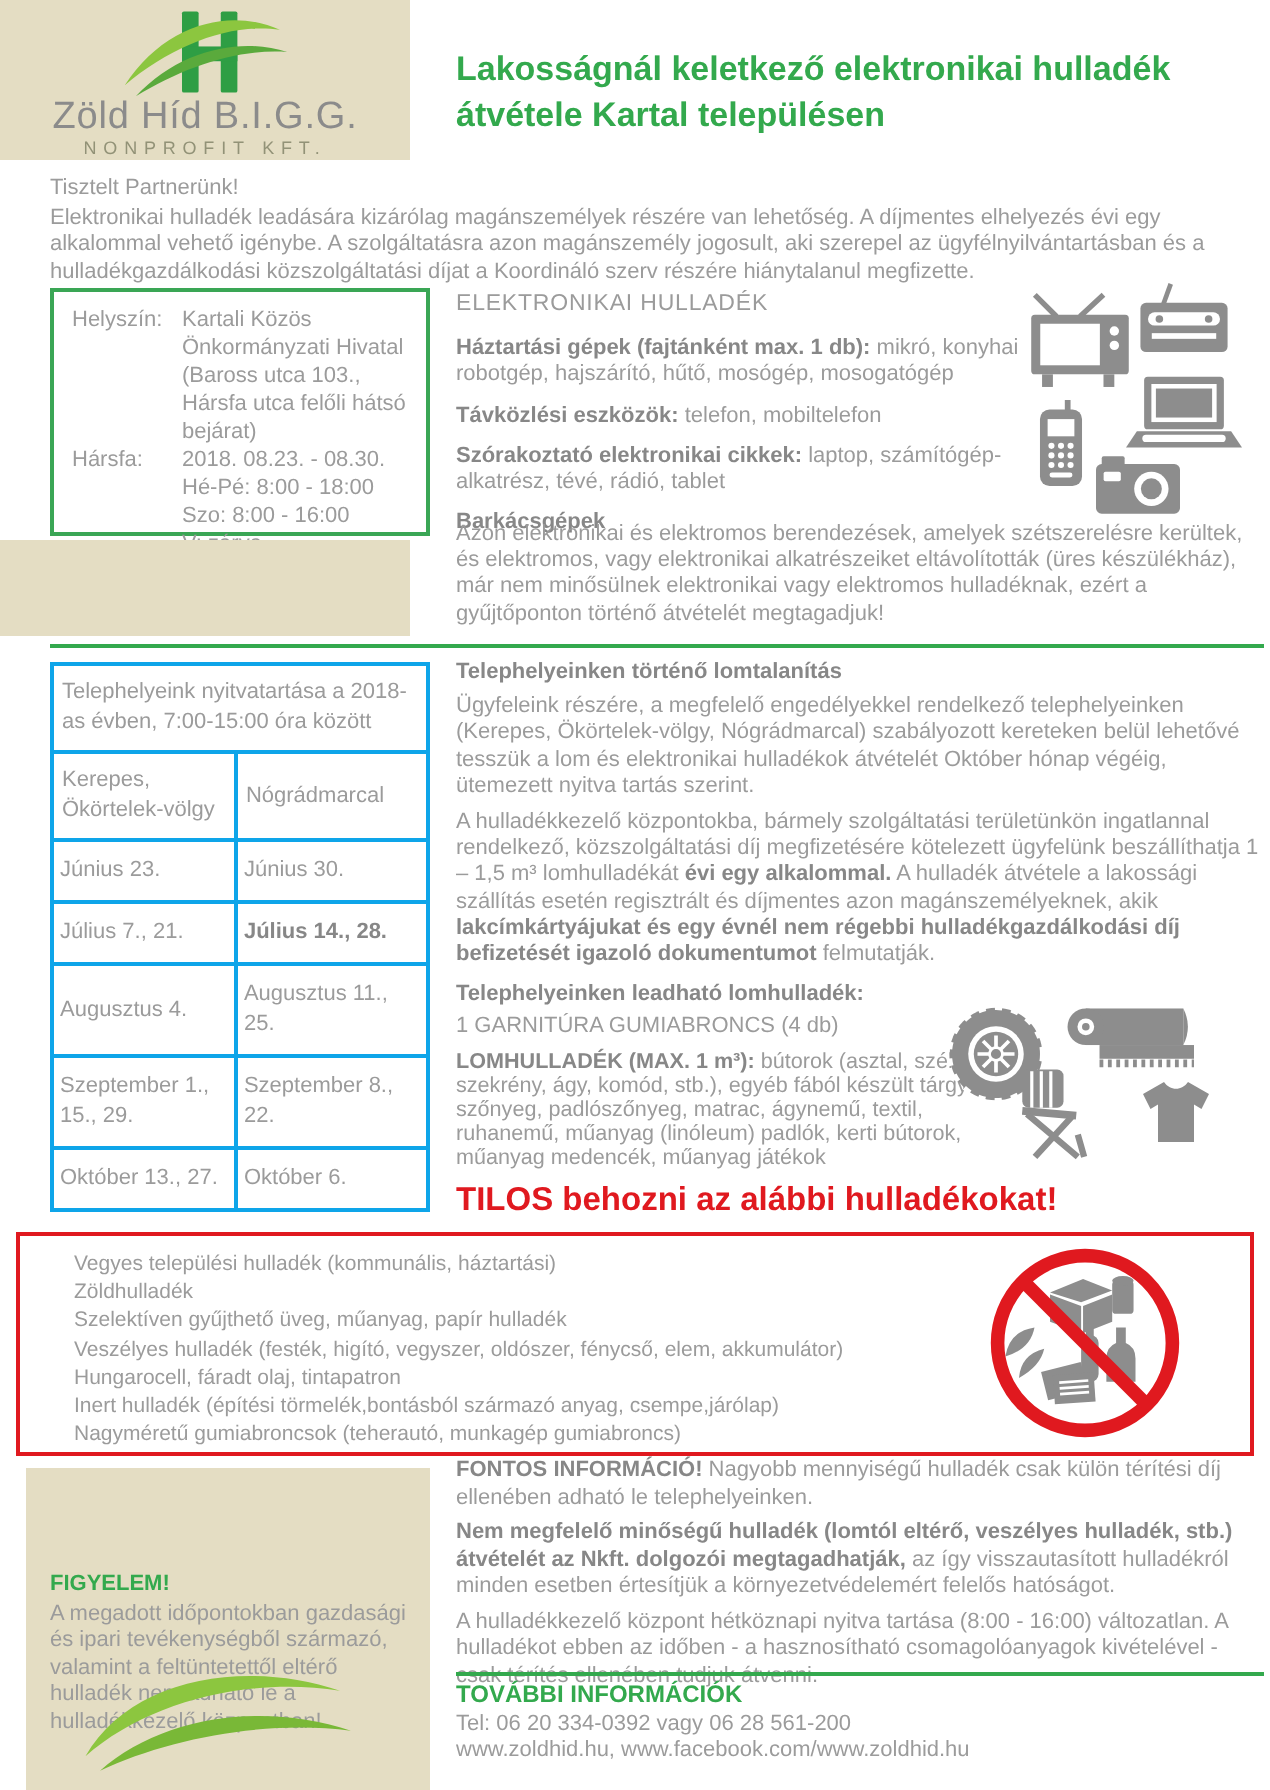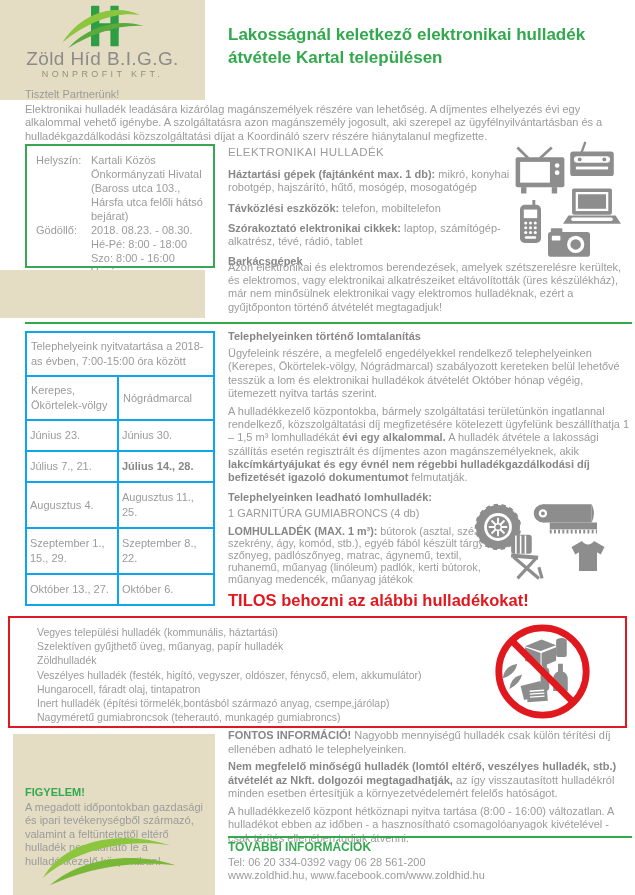--- a/index.html
+++ b/index.html
@@ -12,21 +12,21 @@
     --txtb:#878787;
     --icon:#8d8d8d;
   }
   html,body{margin:0;padding:0;background:#fff;}
   .page{position:relative;width:635px;height:895px;background:#fff;overflow:hidden;
         font-family:"Liberation Sans","DejaVu Sans",sans-serif;color:var(--txt);}
   .abs{position:absolute;}
   p{margin:0;}
   b{color:var(--txtb);font-weight:bold;}
   
-  .logo-box{left:0;top:0;width:205px;height:100px;background:var(--beige);text-align:center;}
+  .logo-box{left:0;top:0;width:205px;height:80px;background:var(--beige);text-align:center;}
   .brand{font-size:19px;color:#8b8b8b;letter-spacing:.4px;line-height:17px;}
   .subbrand{font-size:9px;color:#929277;letter-spacing:3.4px;margin-top:2px;}
   .main-title{left:228px;top:23px;width:400px;font-size:17px;font-weight:bold;
               color:var(--green);line-height:23px;}
   
   .intro{left:25px;top:88px;width:598px;font-size:11px;line-height:13.5px;}
   .intro .greet{margin-bottom:1px;}
   
   .loc-box{left:25px;top:144px;width:190px;border:2px solid #3aa655;
            padding:7px 6px 7px 9px;font-size:11px;line-height:14px;box-sizing:border-box;height:124px;}
@@ -95,21 +95,21 @@
     <p class="greet">Tisztelt Partnerünk!</p>
     <p>Elektronikai hulladék leadására kizárólag magánszemélyek részére van lehetőség. A díjmentes elhelyezés évi egy alkalommal vehető igénybe. A szolgáltatásra azon magánszemély jogosult, aki szerepel az ügyfélnyilvántartásban és a hulladékgazdálkodási közszolgáltatási díjat a Koordináló szerv részére hiánytalanul megfizette.</p>
   </div>
 
   <div class="abs loc-box">
     <div class="loc-row">
       <span class="lbl">Helyszín:</span>
       <span>Kartali Közös Önkormányzati Hivatal (Baross utca 103., Hársfa utca felőli hátsó bejárat)</span>
     </div>
     <div class="loc-row">
-      <span class="lbl">Gödöllő:</span>
+      <span class="lbl">Hársfa:</span>
       <span>
         <div>2018. 08.23. - 08.30.</div>
         <div>Hé-Pé: 8:00 - 18:00</div>
         <div>Szo: 8:00 - 16:00</div>
         <div>V: zárva</div>
       </span>
     </div>
   </div>
 
   <div class="abs beige-strip"></div>
@@ -261,22 +261,22 @@
   </div>
   <div class="abs" style="left:570px;top:540px">
     <svg width="36" height="32" viewBox="0 0 48 42">
       <path d="M16 1 L2 9 L7 19 L12 16 L12 41 L36 41 L36 16 L41 19 L46 9 L32 1 C28 7 20 7 16 1 Z" fill="#8d8d8d"></path>
     </svg>
   </div>
 
   <div class="abs tilos-head">TILOS behozni az alábbi hulladékokat!</div>
   <div class="abs tilos-box">
     <div>Vegyes települési hulladék (kommunális, háztartási)</div>
+    <div>Zöldhulladék</div>
     <div>Szelektíven gyűjthető üveg, műanyag, papír hulladék</div>
-    <div>Zöldhulladék</div>
     <div>Veszélyes hulladék (festék, higító, vegyszer, oldószer, fénycső, elem, akkumulátor)</div>
     <div>Hungarocell, fáradt olaj, tintapatron</div>
     <div>Inert hulladék (építési törmelék,bontásból származó anyag, csempe,járólap)</div>
     <div>Nagyméretű gumiabroncsok (teherautó, munkagép gumiabroncs)</div>
   </div>
   <div class="abs" style="left:492px;top:621px">
     <svg width="101" height="101" viewBox="0 0 104 104">
       <circle cx="52" cy="52" r="45" fill="#fff" stroke="#e0191f" stroke-width="7"></circle>
       <g fill="#8d8d8d">
         <path d="M34 26 l17 -7 l15 6 l-16 6 Z"></path>

